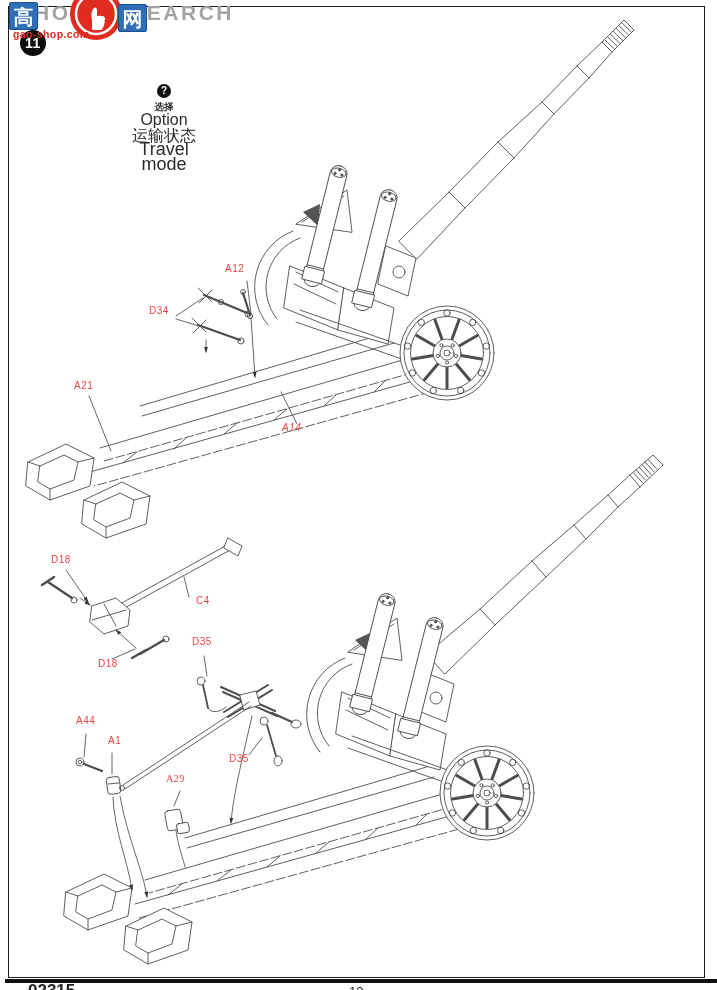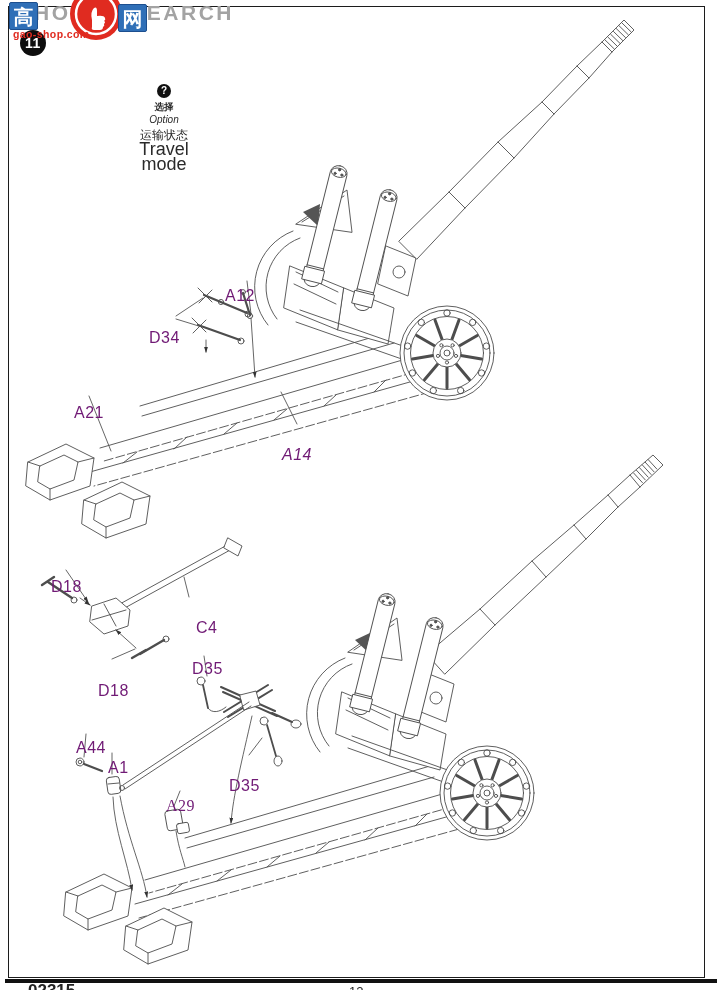--- a/index.html
+++ b/index.html
@@ -37,26 +37,26 @@
   .wm-redcircle{position:absolute;left:70px;top:-8px;width:52px;height:52px;}
   
   .option-block{
     position:absolute;left:118px;top:84px;width:92px;text-align:center;color:#2a2a2a;
   }
   .q-badge{
     width:14px;height:14px;border-radius:50%;background:#111;color:#fff;
     font-size:10px;font-weight:bold;line-height:14px;text-align:center;margin:0 auto 3px auto;
   }
   .opt-cn{font-size:9.5px;line-height:12px;font-weight:bold;}
-  .opt-en{font-size:10px;line-height:14px;font-style:italic;}
-  .trv-cn{font-size:12px;line-height:13px;margin-top:2px;}
+  .opt-en{font-size:16px;line-height:14px;}
+  .trv-cn{font-size:16px;line-height:13px;margin-top:2px;}
   .trv-en{font-size:18px;line-height:15px;}
   
   .plabel{
-    position:absolute;font-size:16px;color:#701a75;letter-spacing:.5px;white-space:nowrap;margin-top:24px;
+    position:absolute;font-size:10px;color:#ef4444;letter-spacing:.5px;white-space:nowrap;
   }
   
   .kit-number{position:absolute;left:28px;top:981px;font-size:17px;font-weight:bold;color:#222;}
   .page-number{position:absolute;left:349px;top:984px;font-size:13px;color:#222;}
 </style>
 </head>
 <body>
 
 <div class="frame"></div>
 

